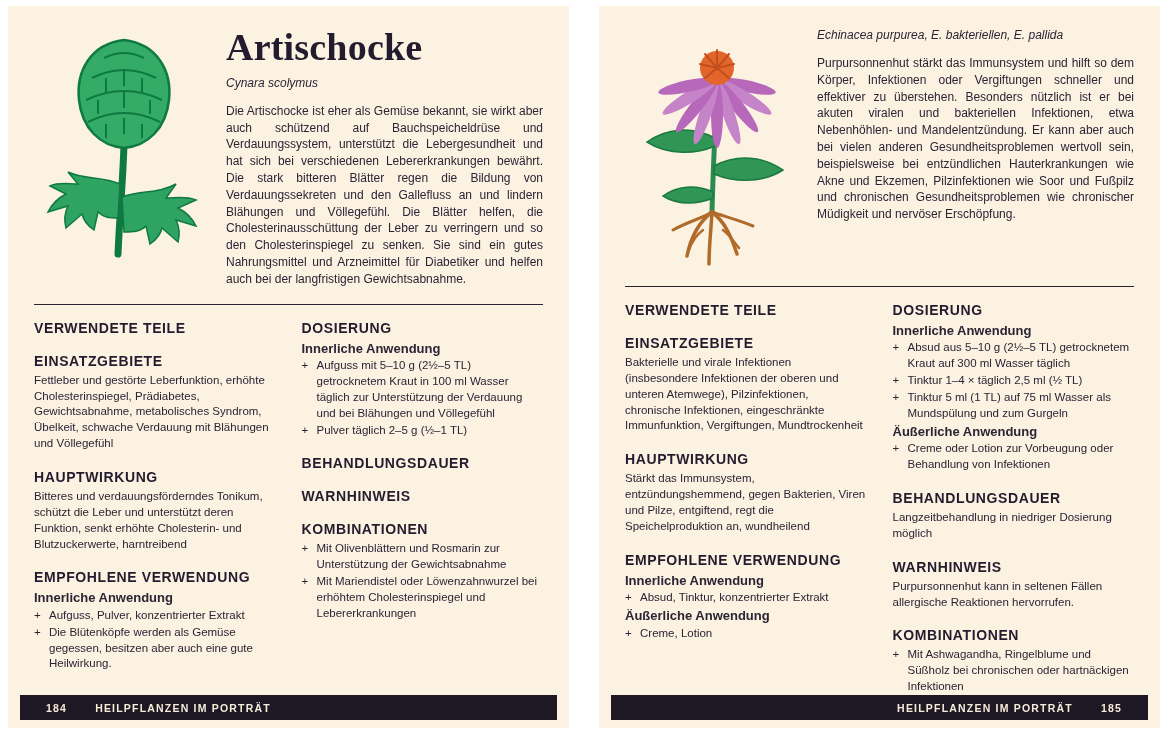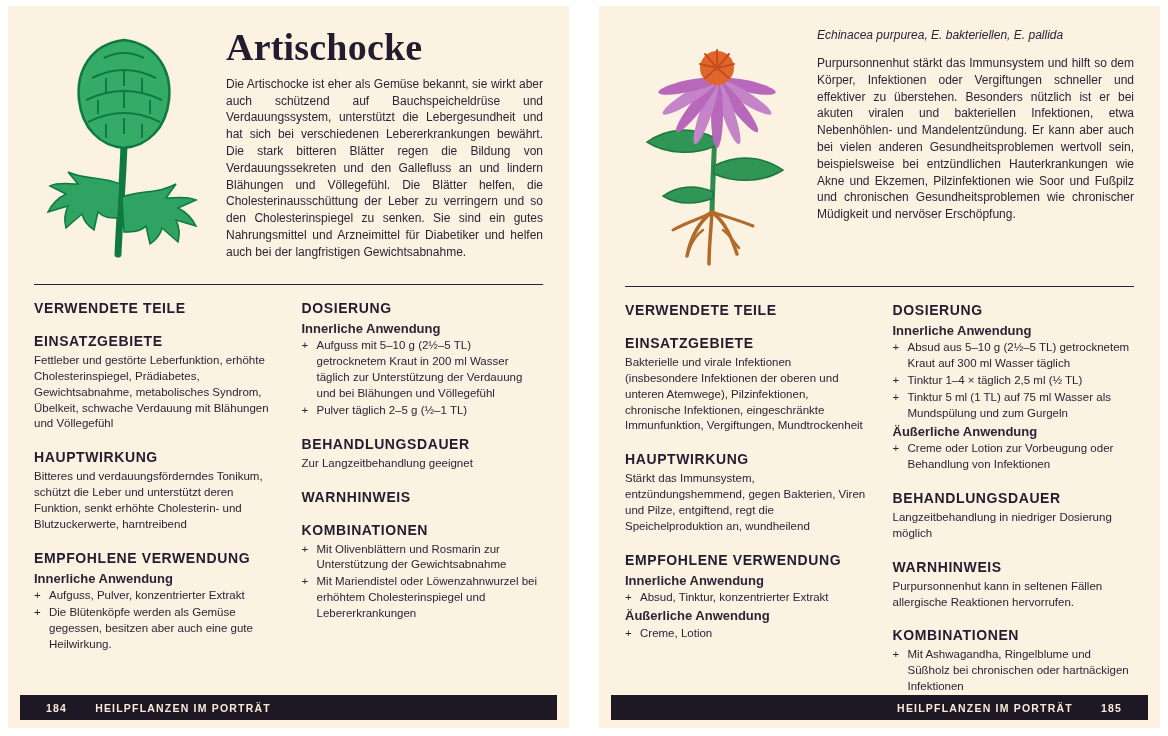--- a/index.html
+++ b/index.html
@@ -80,20 +80,21 @@
               <path d="M52,44 Q84,28 116,44" fill="none" stroke="#0e7a41" stroke-width="2"></path>
               <path d="M64,24 Q84,14 104,24" fill="none" stroke="#0e7a41" stroke-width="2"></path>
               <path d="M66,58 L66,44 M84,52 L84,36 M102,58 L102,44" stroke="#0e7a41" stroke-width="2"></path>
               <path d="M58,80 L58,66 M84,74 L84,58 M110,80 L110,66" stroke="#0e7a41" stroke-width="2"></path>
               <path d="M66,104 L66,90 M84,100 L84,84 M102,104 L102,90" stroke="#0e7a41" stroke-width="2"></path>
             </g>
           </svg>
         </div>
         <div class="head-text">
           <h1 class="title">Artischocke</h1>
+          <p class="latin">Cynara scolymus</p>
           <p class="intro">Die Artischocke ist eher als Gemüse bekannt, sie wirkt aber auch schützend auf Bauchspeicheldrüse und Verdauungssystem, unterstützt die Lebergesundheit und hat sich bei verschiedenen Lebererkrankungen bewährt. Die stark bitteren Blätter regen die Bildung von Verdauungssekreten und den Gallefluss an und lindern Blähungen und Völlegefühl. Die Blätter helfen, die Cholesterinausschüttung der Leber zu verringern und so den Cholesterinspiegel zu senken. Sie sind ein gutes Nahrungsmittel und Arzneimittel für Diabetiker und helfen auch bei der langfristigen Gewichtsabnahme.</p>
         </div>
       </div>
       <hr class="rule">
       <div class="cols">
         <div class="col">
             <div class="sec">
               <h3 class="sec-h">VERWENDETE TEILE</h3>
             </div>
             <div class="sec">
@@ -116,30 +117,29 @@
                 <span class="btxt">Die Blütenköpfe werden als Gemüse gegessen, besitzen aber auch eine gute Heilwirkung.</span>
               </div>
             </div>
           </div>
         <div class="col">
             <div class="sec">
               <h3 class="sec-h">DOSIERUNG</h3>
               <div class="subh">Innerliche Anwendung</div>
               <div class="bullet">
                 <span class="plus">+</span>
-                <span class="btxt">Aufguss mit 5–10 g (2½–5 TL) getrocknetem Kraut in 200 ml Wasser täglich zur Unterstützung der Verdauung und bei Blähungen und Völlegefühl</span>
+                <span class="btxt">Aufguss mit 5–10 g (2½–5 TL) getrocknetem Kraut in 100 ml Wasser täglich zur Unterstützung der Verdauung und bei Blähungen und Völlegefühl</span>
               </div>
               <div class="bullet">
                 <span class="plus">+</span>
                 <span class="btxt">Pulver täglich 2–5 g (½–1 TL)</span>
               </div>
             </div>
             <div class="sec">
               <h3 class="sec-h">BEHANDLUNGSDAUER</h3>
-              <p class="body-p">Zur Langzeitbehandlung geeignet</p>
             </div>
             <div class="sec">
               <h3 class="sec-h">WARNHINWEIS</h3>
             </div>
             <div class="sec">
               <h3 class="sec-h">KOMBINATIONEN</h3>
               <div class="bullet">
                 <span class="plus">+</span>
                 <span class="btxt">Mit Olivenblättern und Rosmarin zur Unterstützung der Gewichtsabnahme</span>
               </div>

